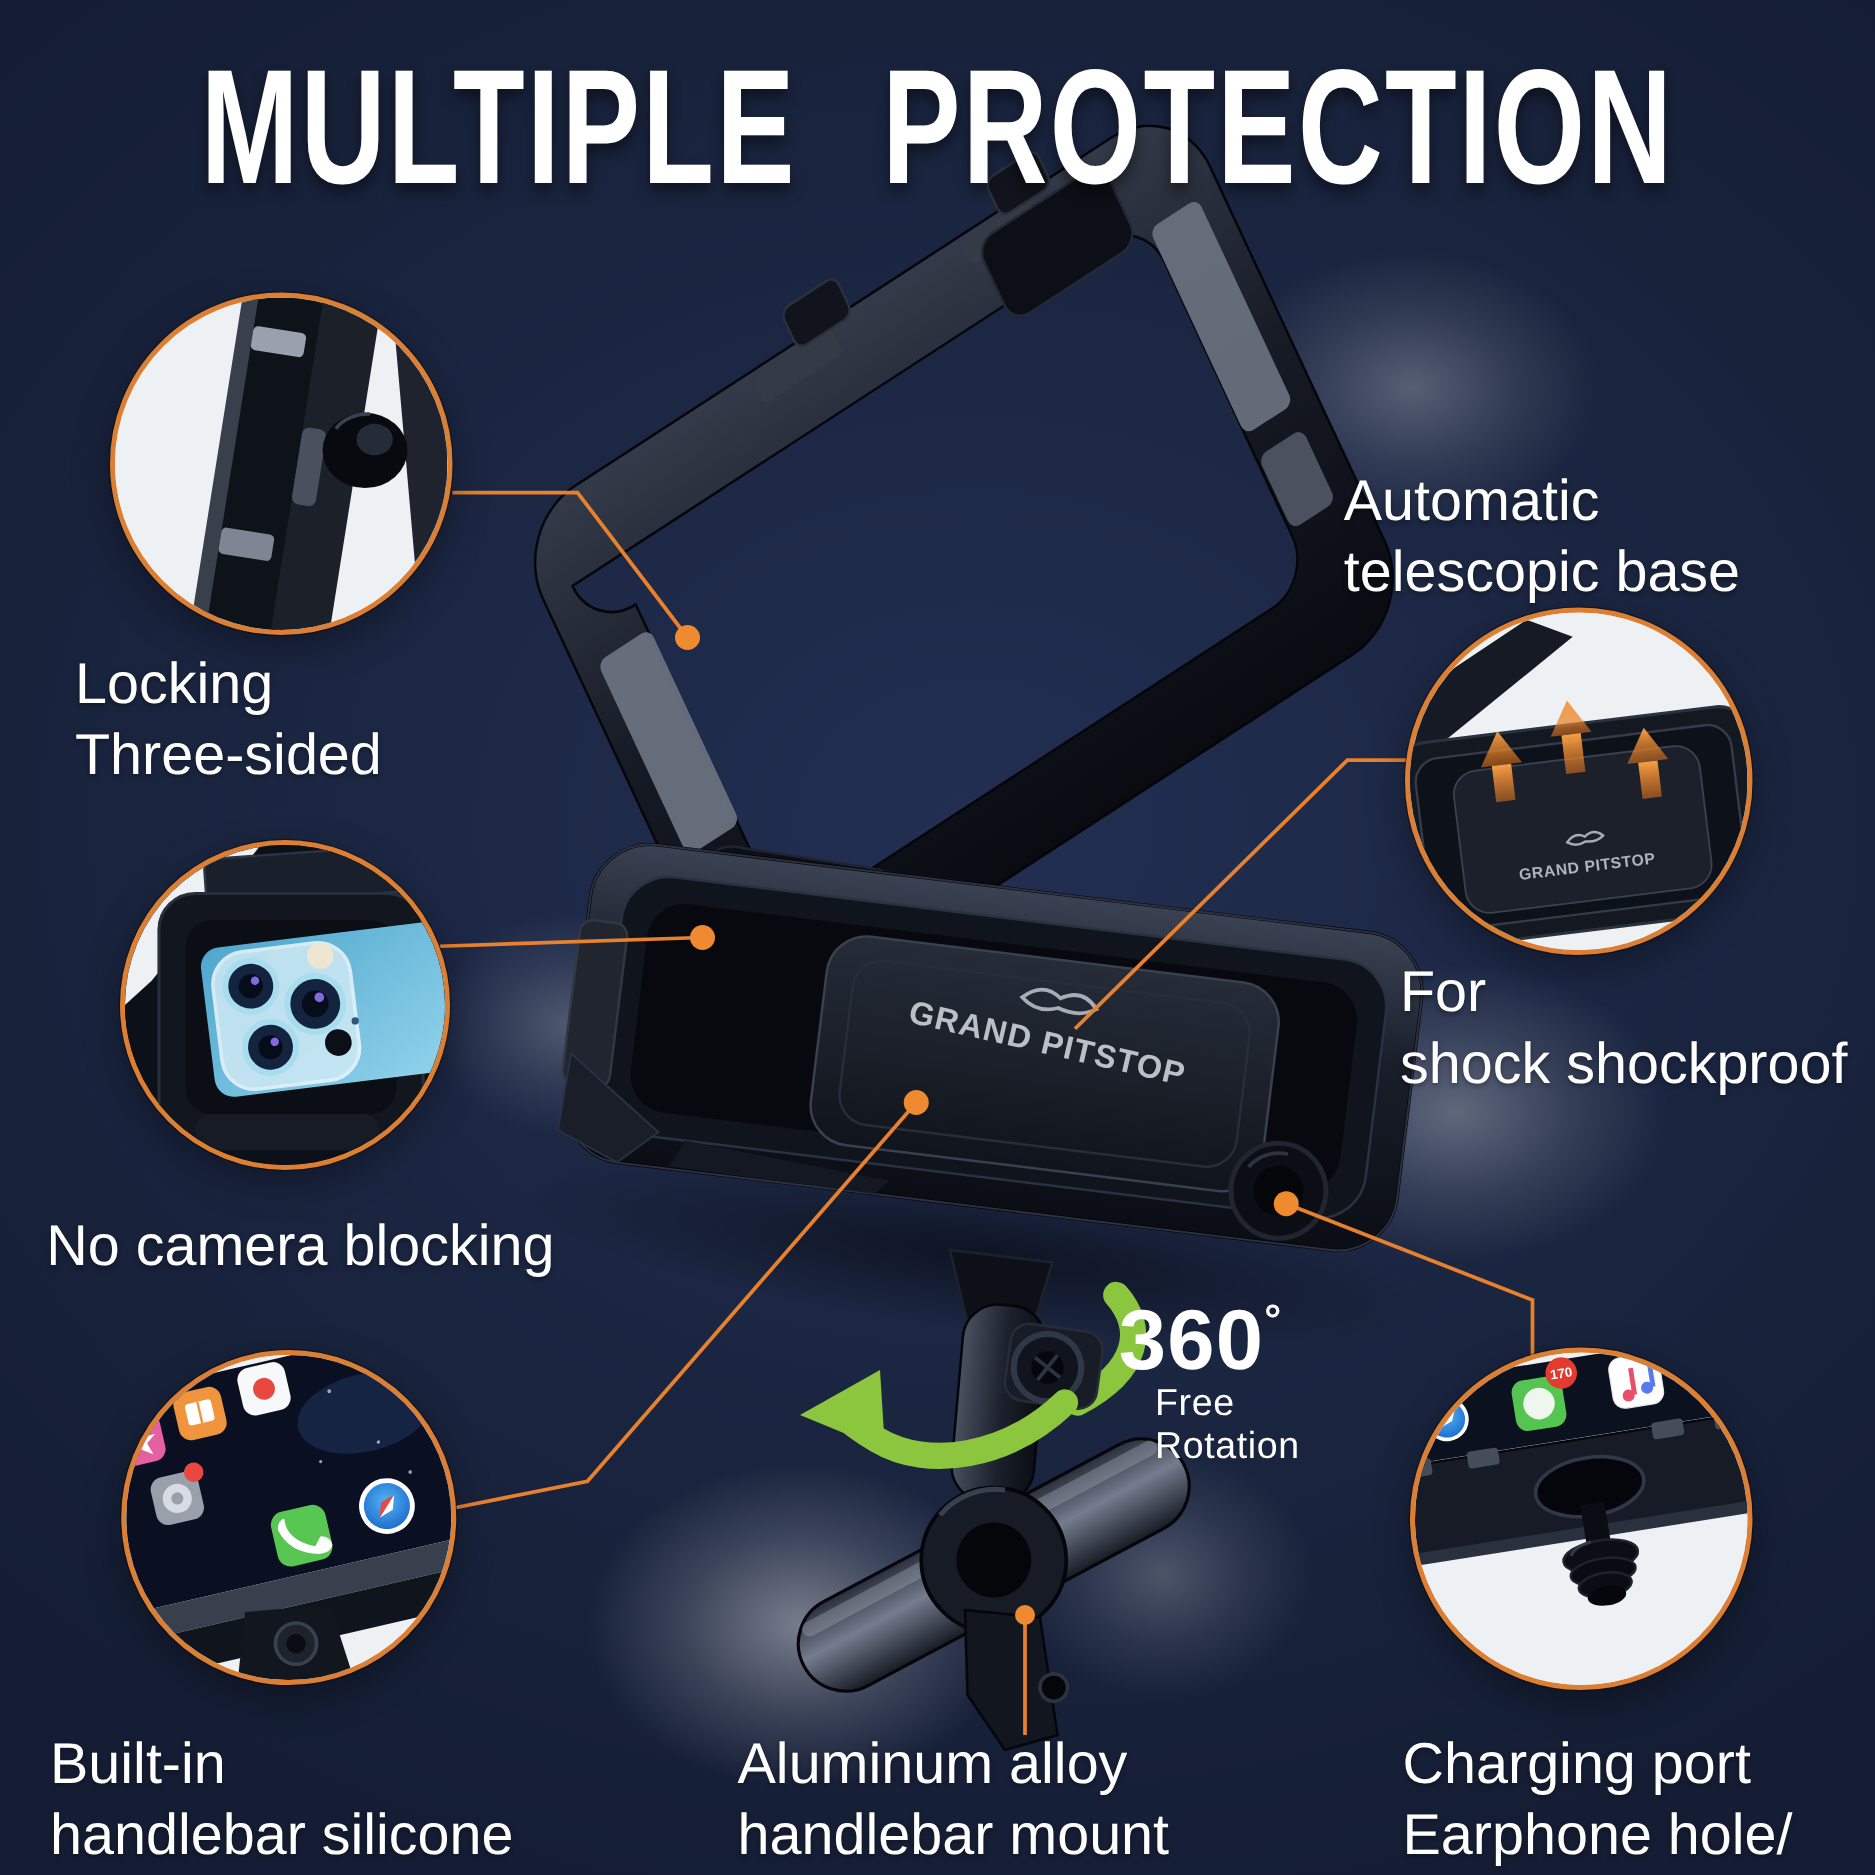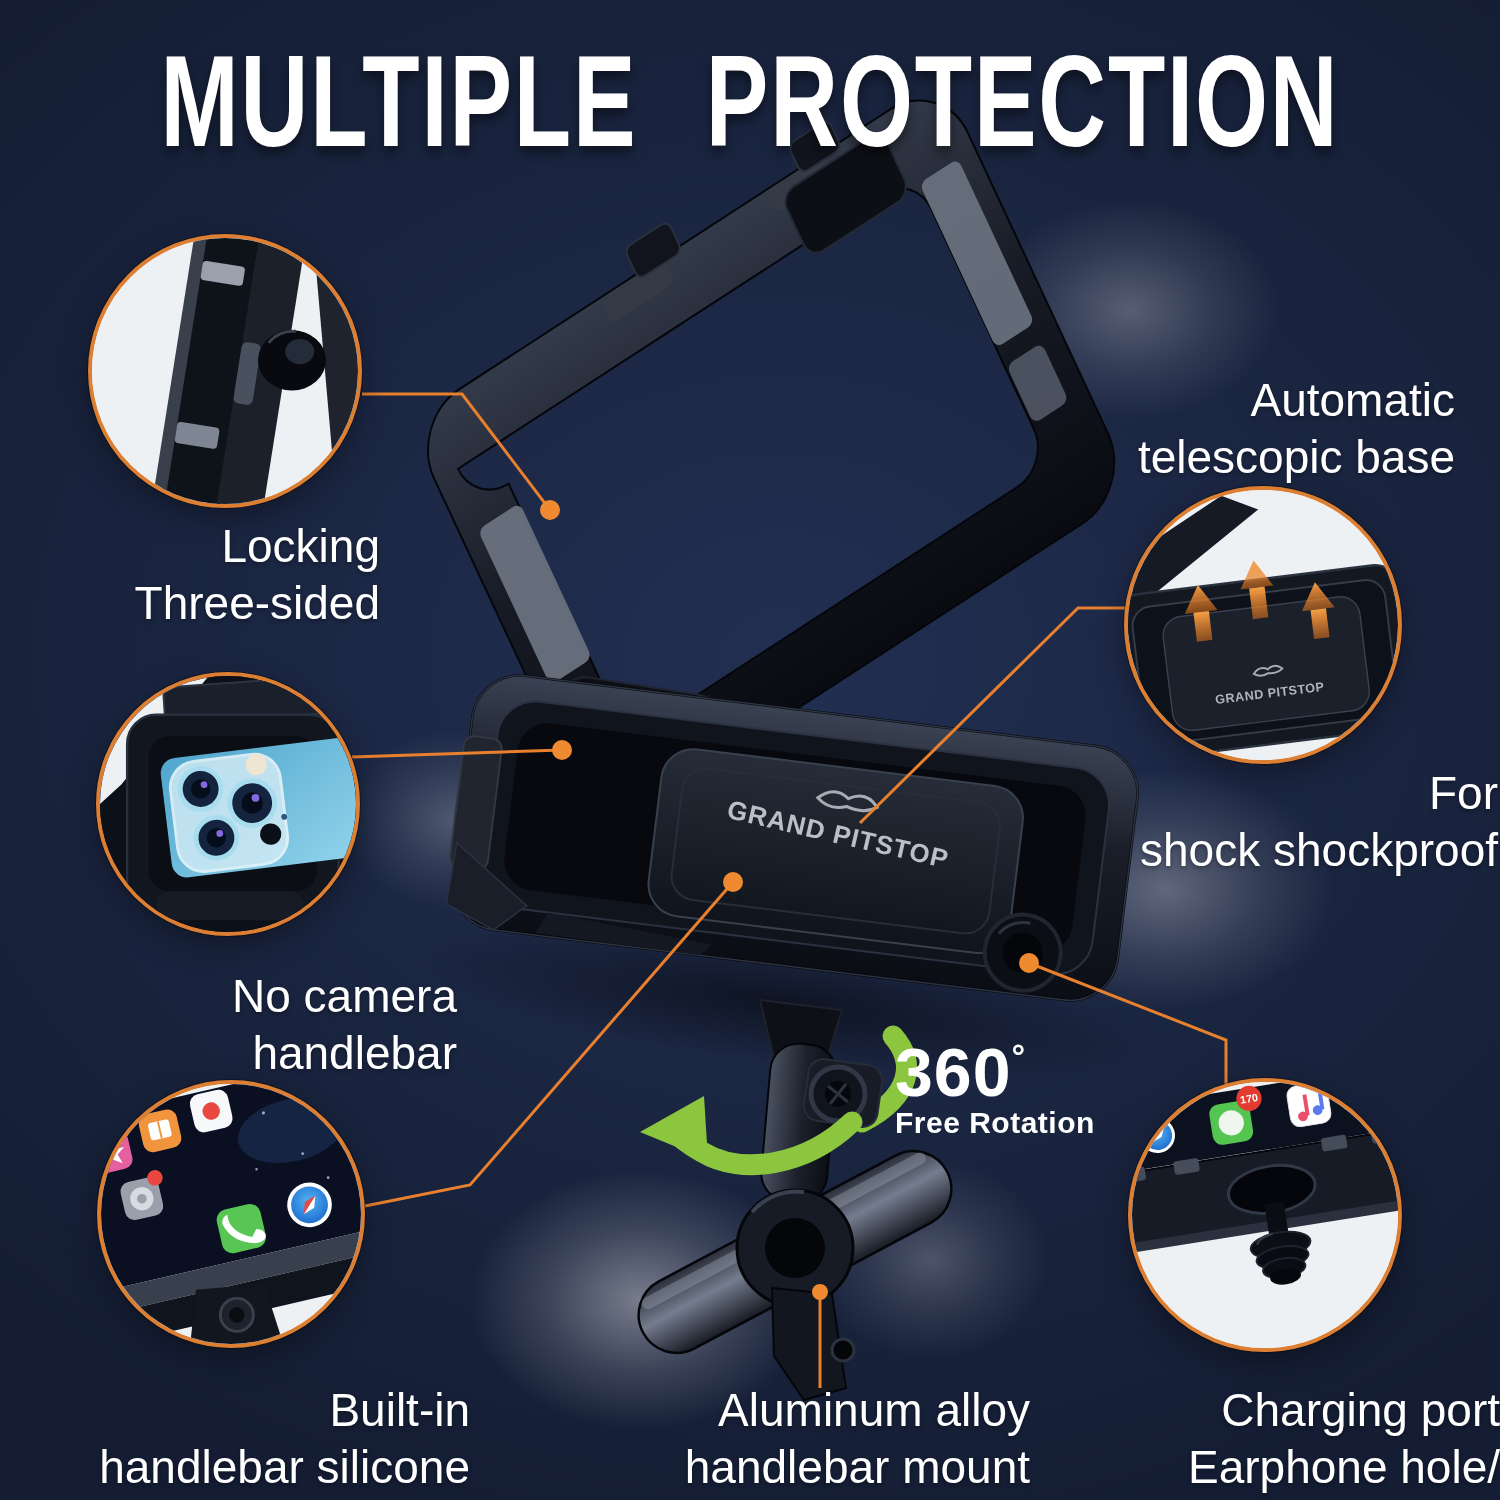--- a/index.html
+++ b/index.html
@@ -11,27 +11,27 @@
   }
   .abs{position:absolute;}
   
   .title{
     left:0;top:34px;width:1500px;text-align:center;color:#fff;
     font-size:102px;font-weight:bold;letter-spacing:2px;word-spacing:44px;
     transform:scale(.92,1.28);transform-origin:50% 20%;
     text-shadow:0 5px 10px rgba(0,0,0,.45);white-space:nowrap;
   }
   
-  .lbl{color:#fff;text-align:right;font-size:46px;line-height:57px;font-weight:400;
+  .lbl{color:#fff;text-align:left;font-size:46px;line-height:57px;font-weight:400;
        text-shadow:0 2px 4px rgba(0,0,0,.35);}
   
   .rot{color:#fff;text-align:left;}
   .rot .big{font-size:68px;font-weight:800;letter-spacing:1px;line-height:64px;}
   .rot .deg{font-size:34px;vertical-align:28px;font-weight:800;}
-  .rot .small{font-size:30px;font-weight:bold;letter-spacing:.5px;margin-top:2px;}
+  .rot .small{font-size:30px;font-weight:normal;letter-spacing:.5px;margin-top:2px;margin-left:29px;}
   
   .inset{border-radius:50%;border:4px solid #dd7f33;overflow:hidden;background:#eef1f4;
          box-shadow:0 0 0 1px rgba(0,0,0,.35), 0 10px 30px rgba(0,0,0,.35);}
   .inset svg{display:block;}
   svg text{font-family:"Liberation Sans", sans-serif;}
 </style>
 </head>
 <body>
 
 <div class="stage">
@@ -388,21 +388,21 @@
     <div>Automatic</div>
     <div>telescopic base</div>
   </div>
 
   <div class="abs lbl" style="left:1120px;top:765px;width:378px">
     <div>For</div>
     <div>shock shockproof</div>
   </div>
 
   <div class="abs lbl" style="left:37px;top:968px;width:420px">
-    <div>No camera handlebar</div>
+    <div>No camera blocking</div>
   </div>
 
   <div class="abs lbl" style="left:40px;top:1382px;width:430px">
     <div>Built-in</div>
     <div>handlebar silicone</div>
   </div>
 
   <div class="abs lbl" style="left:590px;top:1382px;width:440px">
     <div>Aluminum alloy</div>
     <div>handlebar mount base</div>

